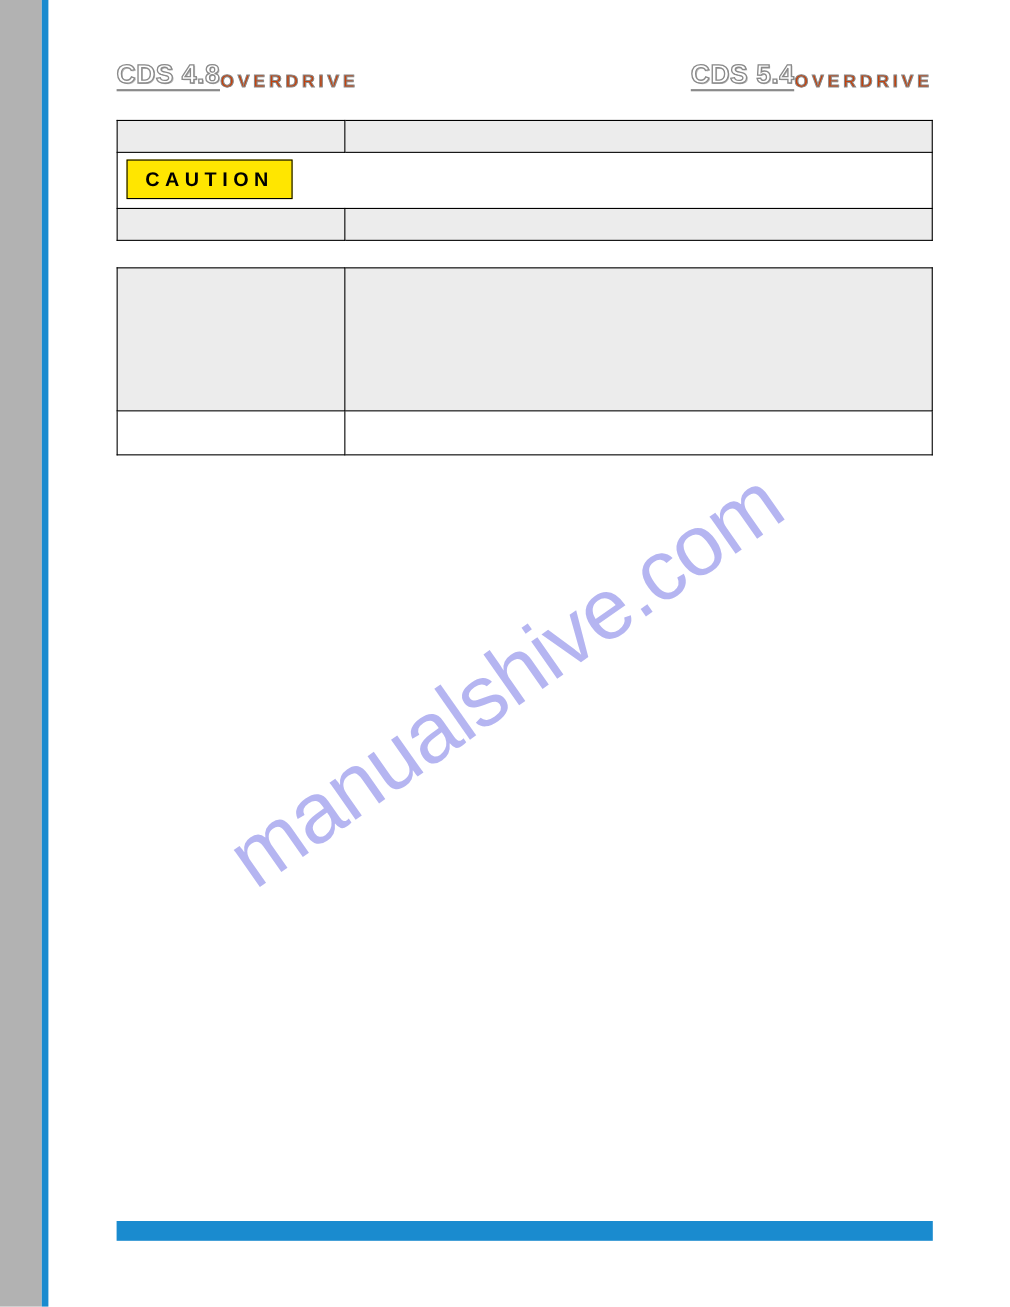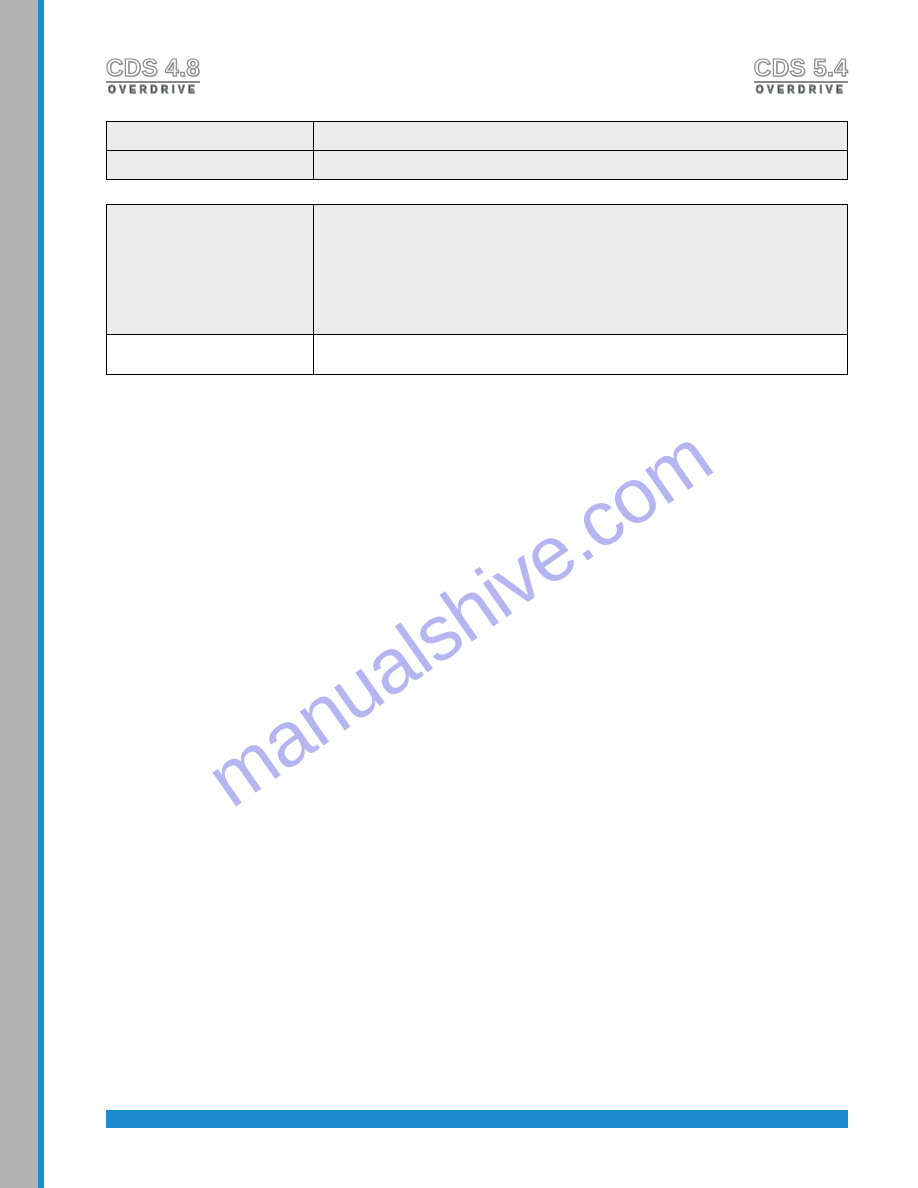--- a/index.html
+++ b/index.html
@@ -28,22 +28,21 @@
     left: 44px; right: 0; top: 0; bottom: 0;
     padding: 56px 70px 0 62px;
   }
   .logos {
     display: flex;
     justify-content: space-between;
     margin-bottom: 26px;
   }
   .logo {
     display: flex;
-    flex-direction: column;
-    align-items: center;
+    align-items: flex-end;
     line-height: 1;
   }
   .logo-top {
     font-family: Arial, Helvetica, sans-serif;
     font-weight: 900;
     font-size: 24px;
     letter-spacing: 0.5px;
     color: #fff;
     -webkit-text-stroke: 1.2px #8a8a8a;
     text-shadow: 1px 1px 0 #bdbdbd;
@@ -52,23 +51,23 @@
   .logo-top::after {
     content: "";
     display: block;
     height: 1.5px;
     background: #8a8a8a;
     margin-top: 1px;
   }
   .logo-bottom {
     font-family: Arial, Helvetica, sans-serif;
     font-weight: 900;
-    font-size: 10px;
+    font-size: 16px;
     letter-spacing: 3.5px;
-    color: #0f172a;
+    color: #c2410c;
     -webkit-text-stroke: 0.9px #8a8a8a;
     text-shadow: 0.5px 0.5px 0 #bdbdbd;
     margin-top: 2px;
   }
 
   table.spec {
     width: 100%;
     border-collapse: collapse;
     margin-bottom: 24px;
   }
@@ -159,20 +158,26 @@
       <span class="logo-bottom">OVERDRIVE</span>
     </div>
   </div>
 
   <table class="spec">
     <tbody>
         <tr class="grey-row">
       <th class="left-col"></th>
       <th></th>
     </tr>
+    <tr class="caution-row">
+      <td colspan="2">
+        <span class="caution-badge">CAUTION</span>
+        <span></span>
+      </td>
+    </tr>
     <tr class="grey-row">
       <th class="left-col"></th>
       <th></th>
     </tr>
   </tbody>
     </table>
 
   <table class="spec ship">
     <tbody>
         <tr>

